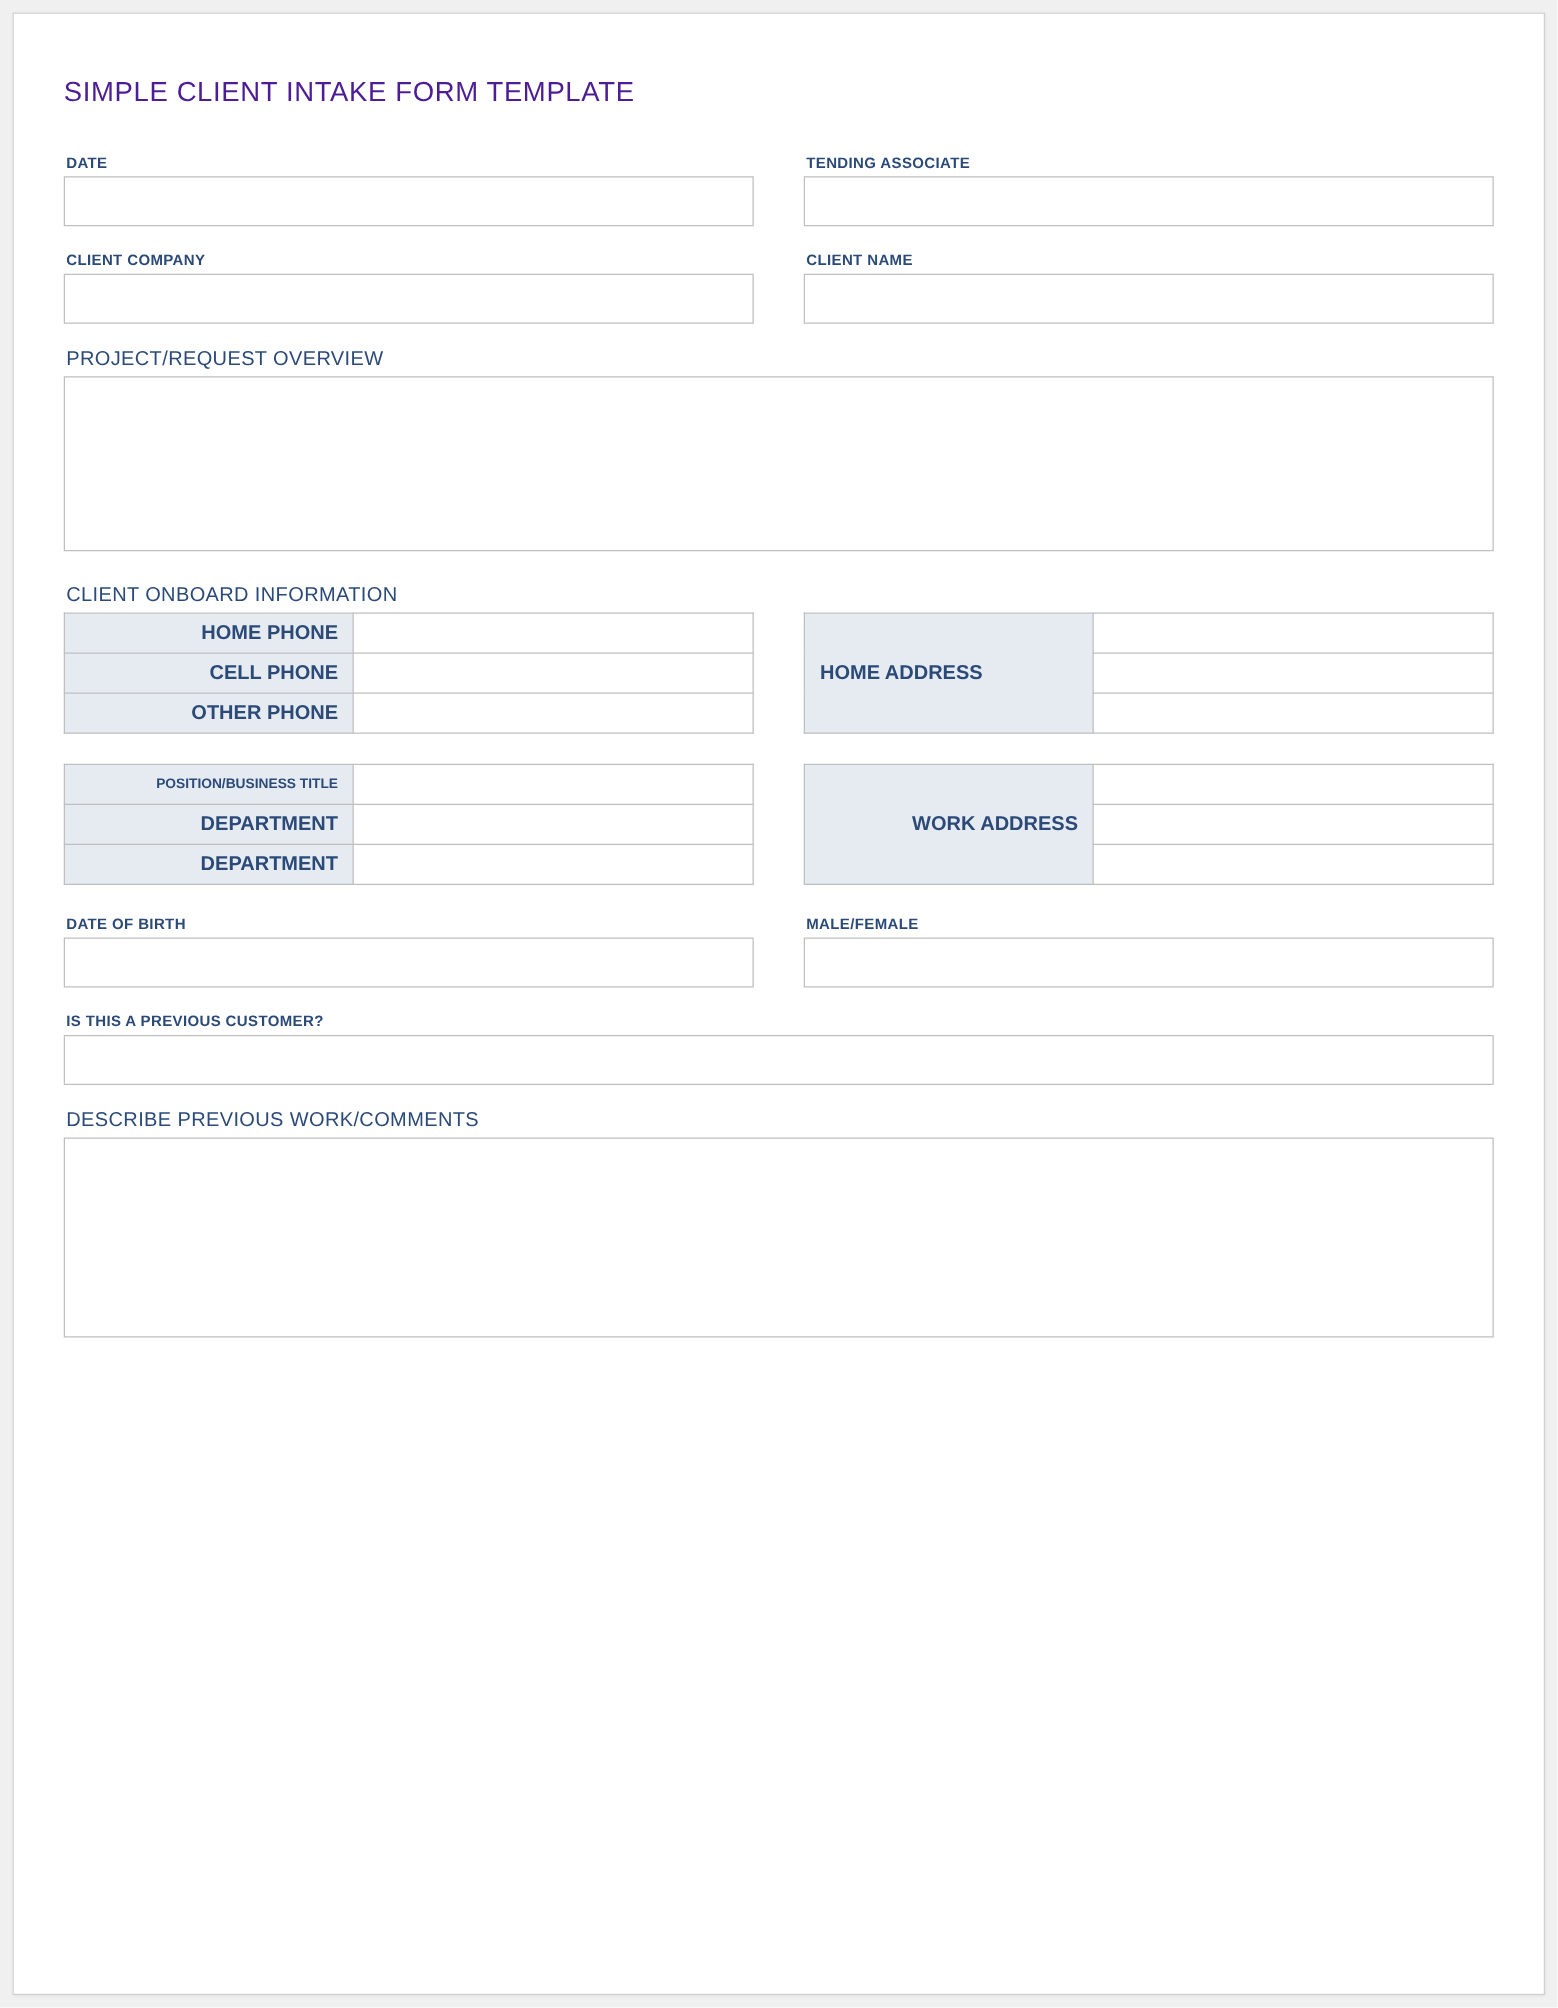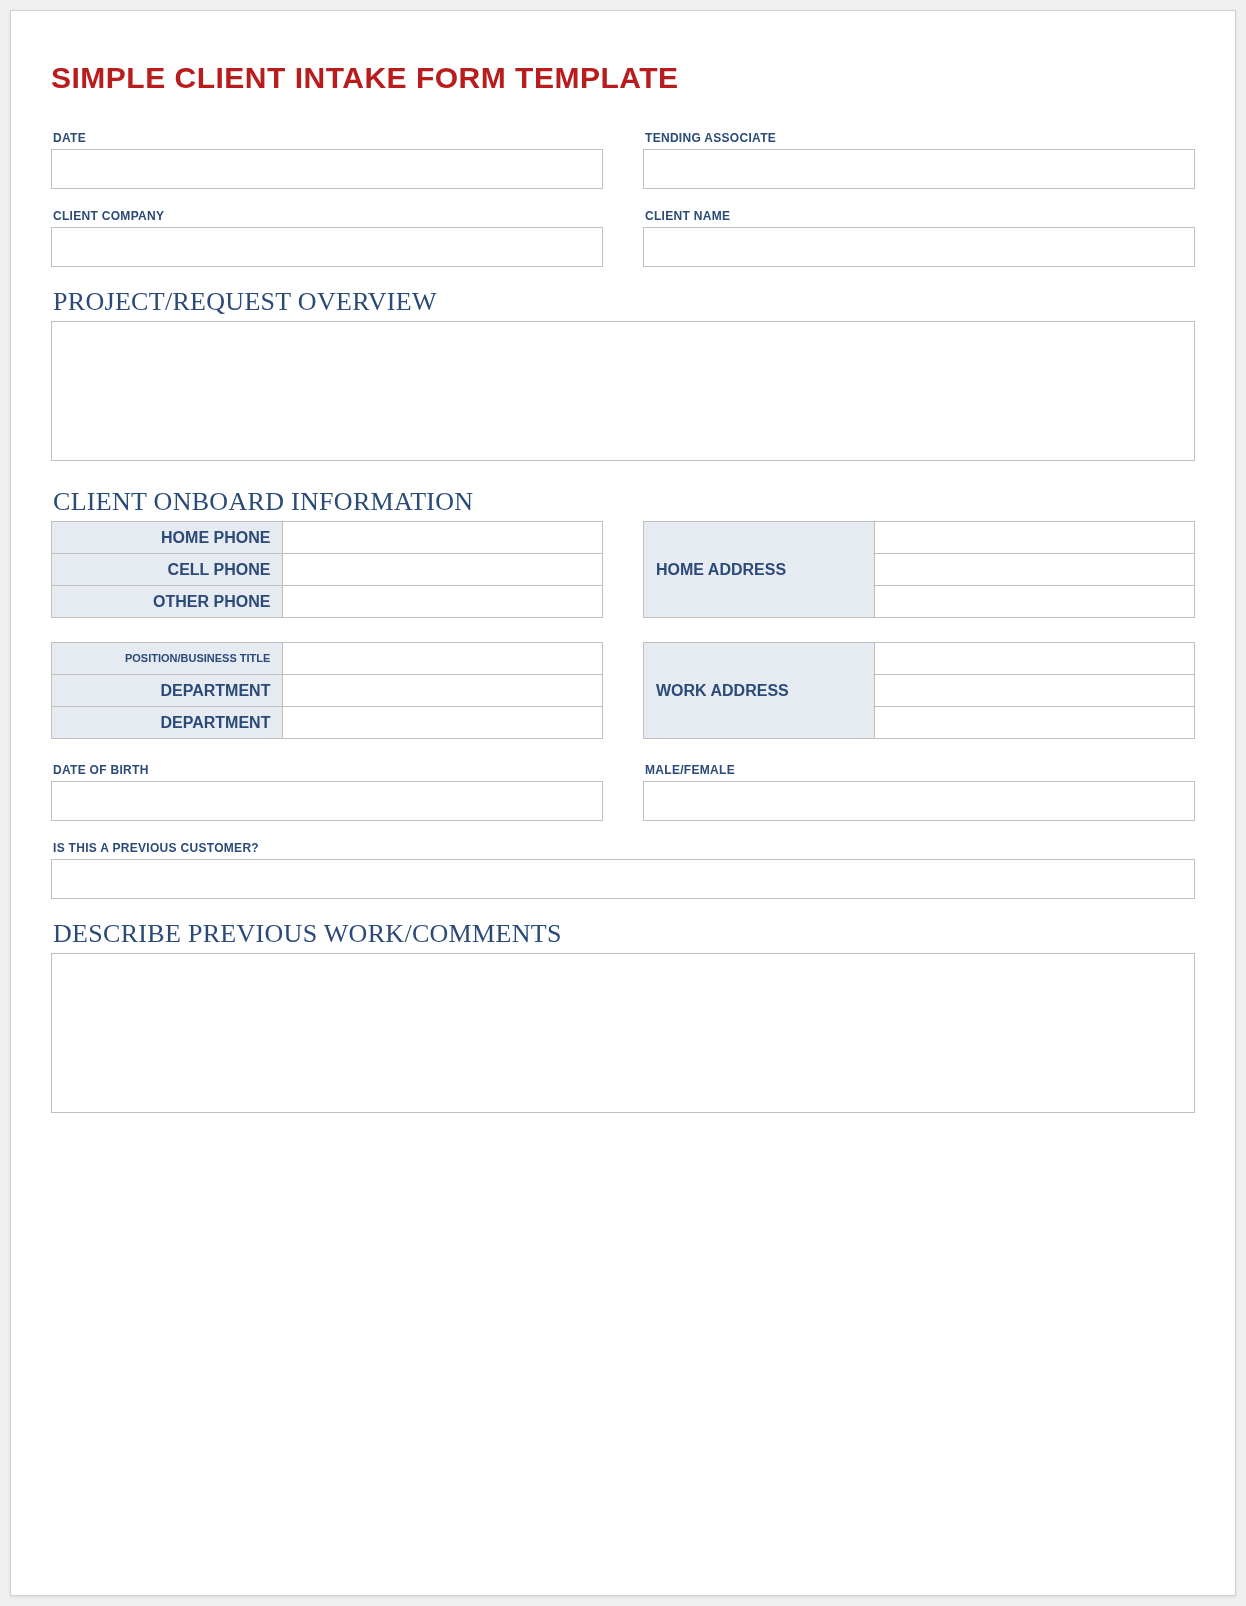--- a/index.html
+++ b/index.html
@@ -12,23 +12,23 @@
   .page {
     width: 1226px;
     min-height: 1586px;
     background: #ffffff;
     border: 1px solid #d0d0d0;
     box-shadow: 0 1px 3px rgba(0,0,0,0.08);
     padding: 50px 40px 40px 40px;
     margin: 0 auto;
   }
   .title {
-    color: #b91c1c;
-    font-size: 30px;
-    font-weight: bold;
+    color: #4c1d95;
+    font-size: 22px;
+    font-weight: normal;
     letter-spacing: 0.5px;
     margin-bottom: 36px;
   }
   .row {
     display: flex;
     gap: 40px;
     margin-bottom: 20px;
   }
   .col {
     flex: 1;
@@ -46,25 +46,24 @@
   .field-input {
     border: 1px solid #bfbfbf;
     height: 40px;
     width: 100%;
     font-size: 16px;
     padding: 4px 8px;
     background: #fff;
   }
   .section-label {
     color: #2b4a78;
-    font-size: 26px;
+    font-size: 16px;
     font-weight: normal;
     letter-spacing: 0.3px;
     margin: 12px 0 4px 2px;
-    font-family: Liberation Serif, serif;
   }
   .big-textarea {
     border: 1px solid #bfbfbf;
     width: 100%;
     height: 140px;
     font-size: 16px;
     padding: 8px;
     resize: none;
     background: #fff;
     font-family: inherit;
@@ -197,21 +196,21 @@
       </tr>
       <tr>
         <td class="lbl">DEPARTMENT</td>
         <td class="val"><input value="" style=""></td>
       </tr>
     </tbody>
       </table>
     <table class="info-table">
       <tbody>
           <tr>
-        <td class="lbl" rowspan="3" style="text-align:left;">WORK ADDRESS</td>
+        <td class="lbl" rowspan="3" style="text-align:right;">WORK ADDRESS</td>
         <td class="val"><input value="" style=""></td>
       </tr>
       <tr>
             <td class="val"><input value="" style=""></td>
           </tr>
       <tr>
             <td class="val"><input value="" style=""></td>
           </tr>
     </tbody>
       </table>

